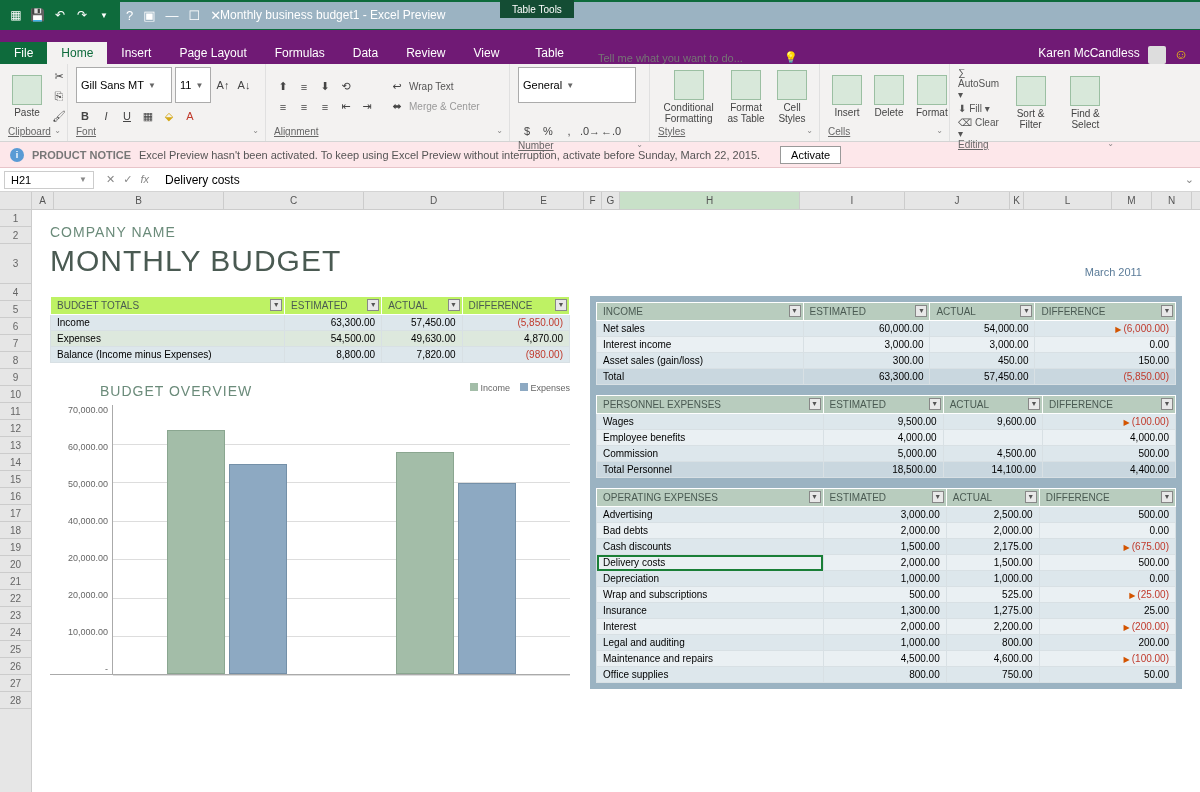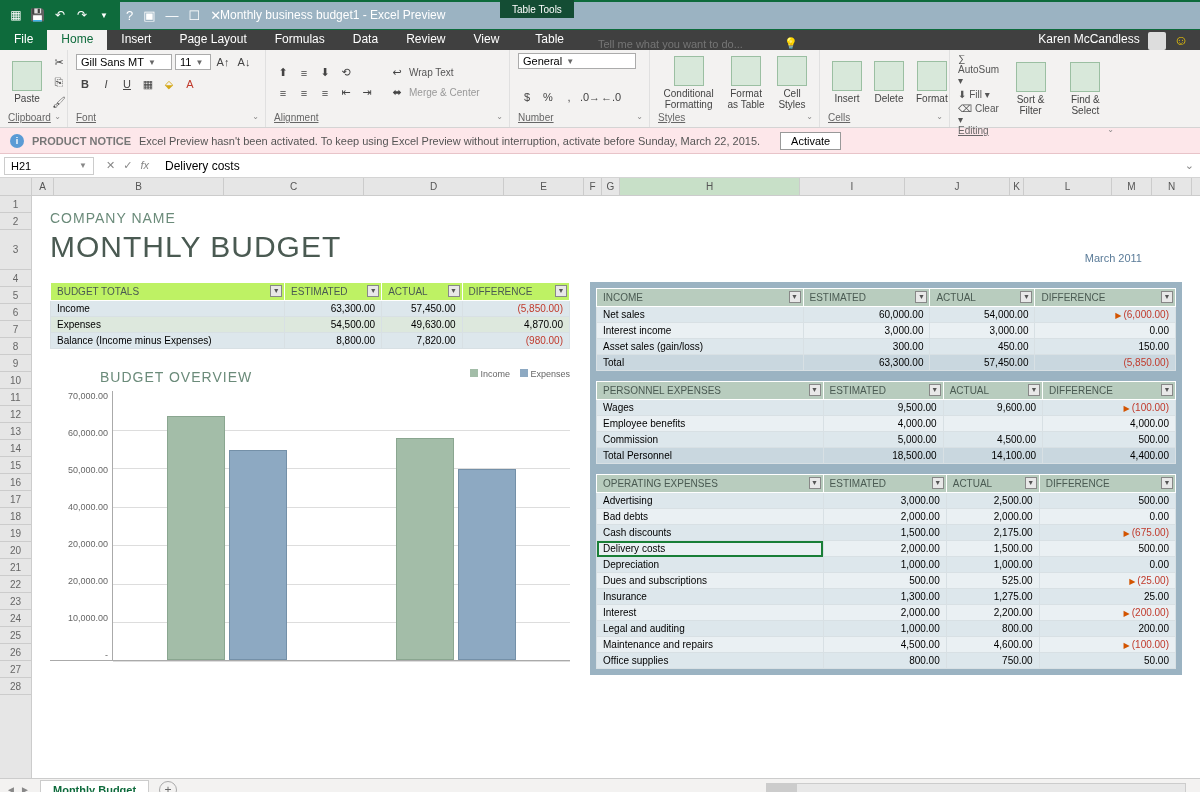--- a/index.html
+++ b/index.html
@@ -8,42 +8,42 @@
 
 .titlebar { background: #0e6b3c; height: 30px; display: flex; align-items: center; color: #fff; position: relative; }
 .titlebar .qat { display: flex; gap: 6px; padding: 0 8px; align-items: center; }
 .titlebar .qat-icon { width: 16px; height: 16px; display: flex; align-items: center; justify-content: center; font-size: 12px; }
 .titlebar .doc-title { position: absolute; left: 220px; font-size: 12px; }
 .titlebar .table-tools { position: absolute; left: 500px; background: #144d34; padding: 0 12px; height: 18px; top:0; font-size: 10px; display:flex; align-items:center;}
 .titlebar .right { margin-left: auto; display: flex; gap: 10px; padding-right: 8px; align-items: center; }
 .titlebar .right span { cursor: pointer; font-size: 13px; }
 
 
-.menubar { background: #404040; height: 20px; display: flex; align-items: flex-end; color: #fff; }
+.menubar { background: #701a75; height: 34px; display: flex; align-items: flex-end; color: #fff; }
 .menubar .tab { padding: 4px 14px; font-size: 12px; cursor: pointer; }
 .menubar .tab.file { background: #0e6b3c; }
 .menubar .tab.active { background: #f3f2f1; color: #0e6b3c; }
 .menubar .tab.design { margin-left: 8px; }
 .menubar .tellme { margin-left: 20px; display: flex; align-items: center; gap: 6px; }
 .menubar .tellme input { background: transparent; border: none; color: #ccc; font-size: 11px; width: 180px; outline:none; }
 .menubar .user { margin-left: auto; padding-right: 12px; display: flex; gap: 8px; font-size:12px;}
 .menubar .avatar { width: 18px; height: 18px; background: #ddd; border-radius: 2px; }
 .menubar .smiley { color: #ffd400; font-size:14px; }
 
 
 .ribbon { background: #f3f2f1; height: 78px; display: flex; border-bottom: 1px solid #d4d4d4; }
 .ribbon-group { border-right: 1px solid #e0e0e0; padding: 3px 8px 2px; display: flex; flex-direction: column; }
 .ribbon-group .body { flex: 1; display: flex; align-items: center; gap: 4px; }
 .ribbon-group .label { text-align: left; font-size: 10px; color: #666; padding-bottom: 2px; position:relative;text-decoration:underline;}
 .ribbon-group .label::after { content: "⌄"; position:absolute; right:-2px; font-size:8px; color:#888;}
 .rbtn { display: flex; flex-direction: column; align-items: center; font-size: 10px; color: #444; padding: 2px 4px; cursor: pointer; }
 .rbtn .ico { width: 18px; height: 18px; background: #d8e8da; border: 1px solid #9bbfa2; margin-bottom: 2px; }
 .rbtn.big .ico { width: 30px; height: 30px; }
 .font-row { display: flex; gap: 3px; align-items: center; }
-.font-select { border: 1px solid #ababab; background: #fff; padding: 1px 4px; font-size: 11px; height: 16px; display:flex; align-items:center; gap:4px;}
+.font-select { border: 1px solid #ababab; background: #fff; padding: 1px 4px; font-size: 11px; height: 36px; display:flex; align-items:center; gap:4px;}
 .font-select .arr { font-size:8px; color:#666; }
 .mini { width: 18px; height: 18px; border: 1px solid transparent; display: flex; align-items: center; justify-content: center; font-size: 11px; color: #444; cursor:pointer;}
 .col { display: flex; flex-direction: column; gap: 2px; }
 
 
 .notice { background: #fde7ea; height: 26px; display: flex; align-items: center; padding: 0 10px; gap: 8px; font-size: 11px; color: #555; border-bottom:1px solid #e8c4c9;}
 .notice .info-icon { width: 14px; height: 14px; background: #5a9bd5; border-radius: 50%; color: #fff; display: flex; align-items: center; justify-content: center; font-size: 9px; font-weight:bold;}
 .notice .strong { font-weight: bold; color:#777; }
 .notice button { margin-left: 12px; background: #fff; border: 1px solid #999; padding: 2px 10px; font-size: 11px; }
 
@@ -564,21 +564,21 @@
                   <td class="num">1,500.00</td>
                   <td class="num ">500.00</td>
                 </tr>
                 <tr>
                   <td>Depreciation</td>
                   <td class="num">1,000.00</td>
                   <td class="num">1,000.00</td>
                   <td class="num ">0.00</td>
                 </tr>
                 <tr>
-                  <td>Dues and subscriptions</td>
+                  <td>Wrap and subscriptions</td>
                   <td class="num">500.00</td>
                   <td class="num">525.00</td>
                   <td class="num neg"><span class="flag">▶</span>(25.00)</td>
                 </tr>
                 <tr>
                   <td>Insurance</td>
                   <td class="num">1,300.00</td>
                   <td class="num">1,275.00</td>
                   <td class="num ">25.00</td>
                 </tr>

